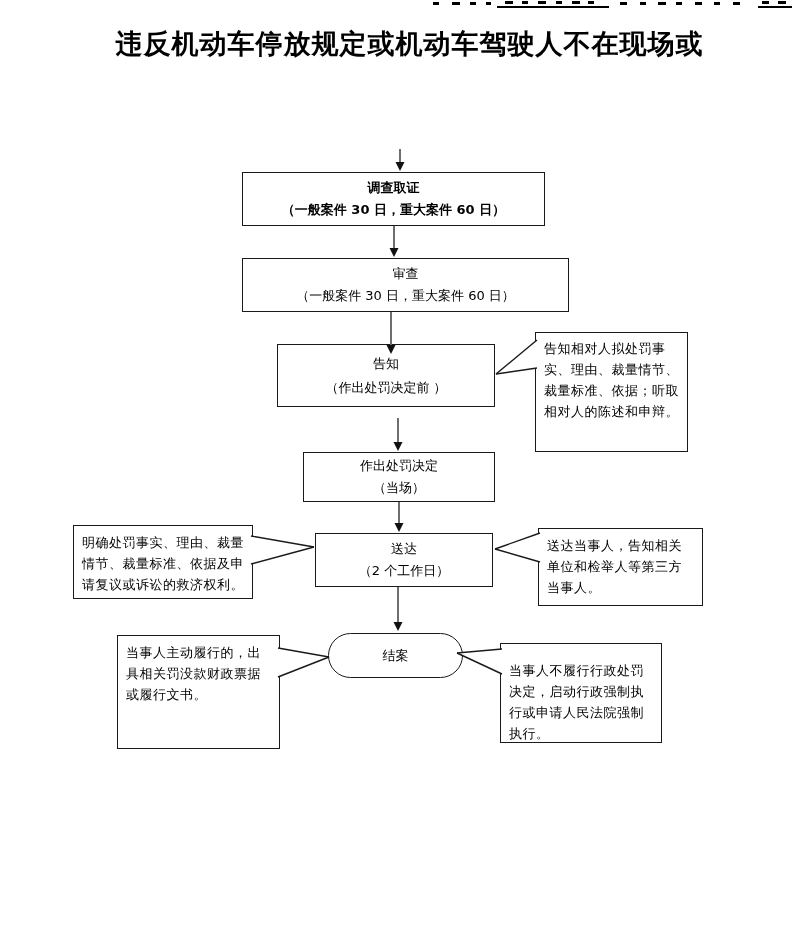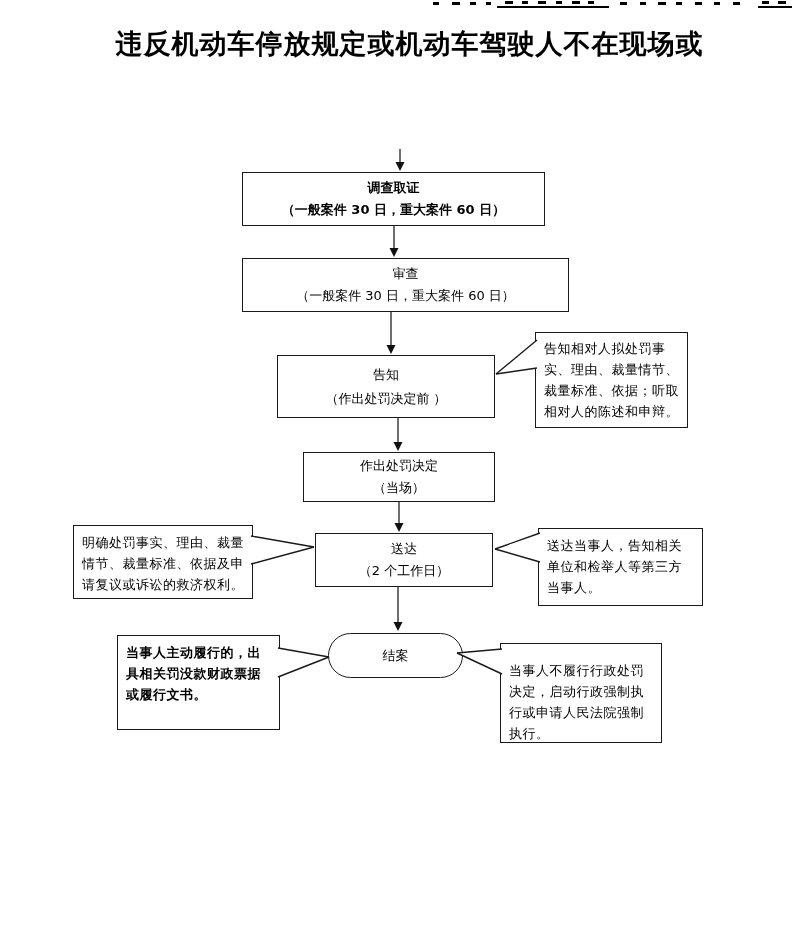--- a/index.html
+++ b/index.html
@@ -18,34 +18,34 @@
 
   .node{
     position:absolute;background:#fff;border:1px solid #1a1a1a;box-sizing:border-box;
     display:flex;flex-direction:column;align-items:center;justify-content:center;
     text-align:center;font-size:13px;line-height:22px;z-index:2;
   }
   .terminator{border-radius:24px;border-width:1.5px;}
   #node-start{left:338px;top:103px;width:130px;height:46px;}
   #node-investigate{left:242px;top:172px;width:303px;height:54px;font-weight:bold;}
   #node-review{left:242px;top:258px;width:327px;height:54px;}
-  #node-notify{left:277px;top:355px;width:218px;height:63px;line-height:24px;}
+  #node-notify{left:277px;top:344px;width:218px;height:63px;line-height:24px;}
   #node-decision{left:303px;top:452px;width:192px;height:50px;}
   #node-deliver{left:315px;top:533px;width:178px;height:54px;}
   #node-close{left:328px;top:633px;width:135px;height:45px;}
 
   .callout{
     position:absolute;background:#fff;border:1.5px solid #1a1a1a;box-sizing:border-box;
     font-size:13px;line-height:21px;letter-spacing:0.5px;padding:6px 8px;z-index:2;
     overflow:hidden;
   }
-  #callout-notify-right{left:535px;top:332px;width:153px;height:96px;padding-top:5px;}
+  #callout-notify-right{left:535px;top:332px;width:153px;height:120px;padding-top:5px;}
   #callout-deliver-left{left:73px;top:525px;width:180px;height:74px;}
   #callout-deliver-right{left:538px;top:528px;width:165px;height:78px;}
-  #callout-close-left{left:117px;top:635px;width:163px;height:95px;font-weight:bold;}
+  #callout-close-left{left:117px;top:635px;width:163px;height:114px;}
   #callout-close-right{left:500px;top:643px;width:162px;height:100px;padding-top:16px;}
 
   svg.overlay{position:absolute;left:0;top:0;z-index:3;pointer-events:none;}
   .shaft{stroke:#6e6e6e;stroke-width:2;}
   .head{fill:#111;}
   .ptr-fill{fill:#fff;stroke:none;}
   .ptr-line{stroke:#1a1a1a;stroke-width:1.4;}
 
   .footer{
     position:absolute;left:432px;top:892px;z-index:1;

